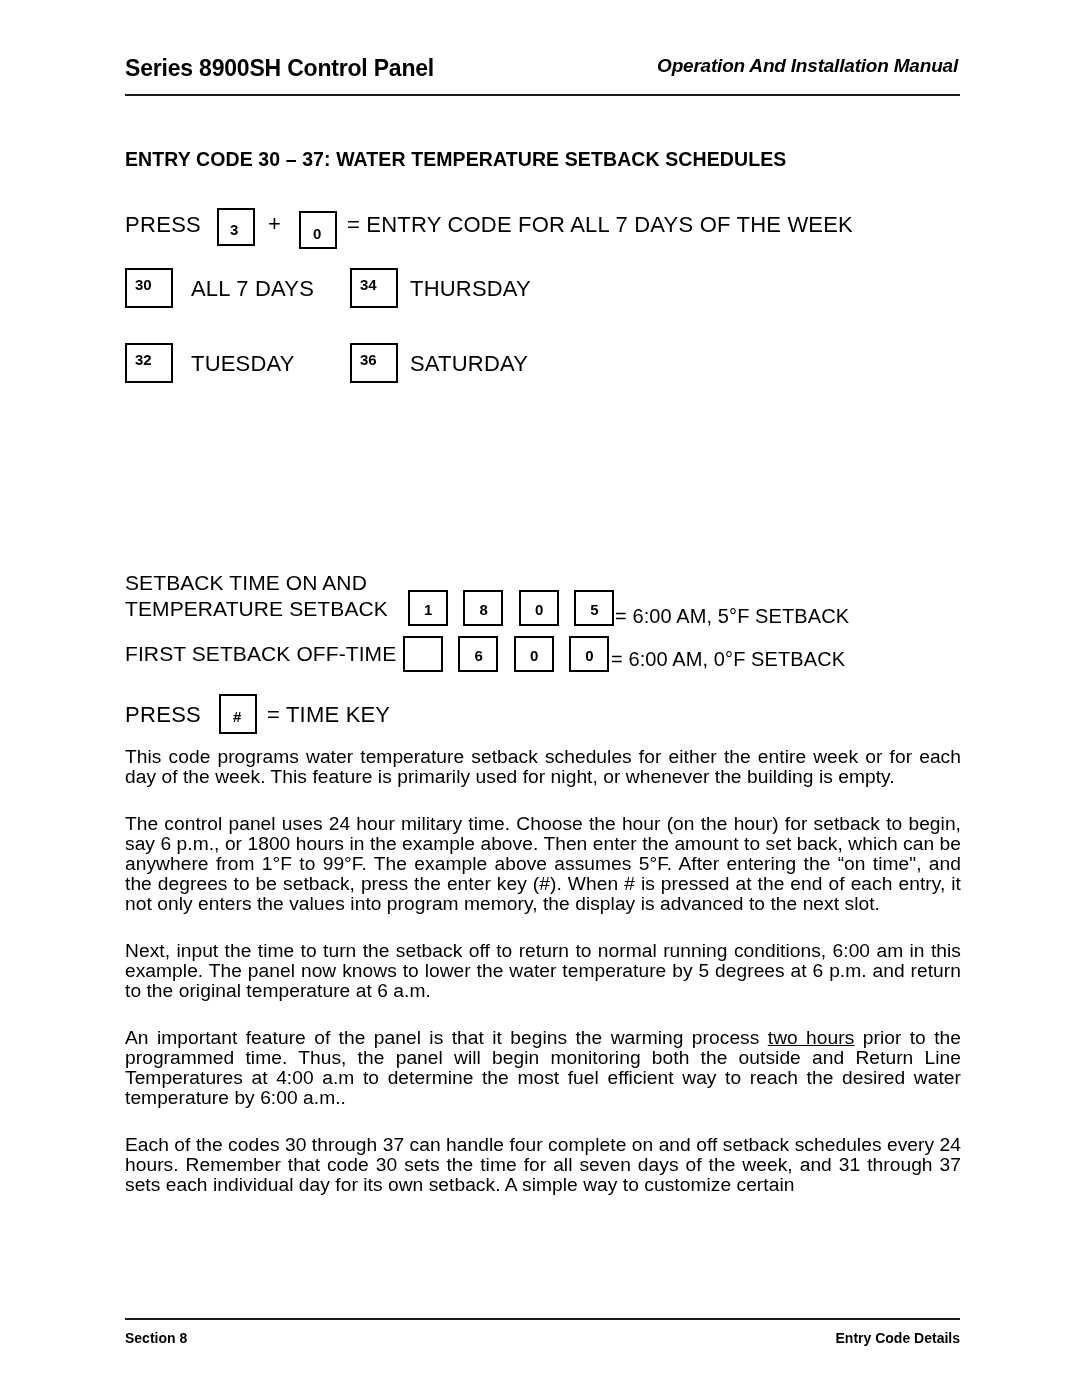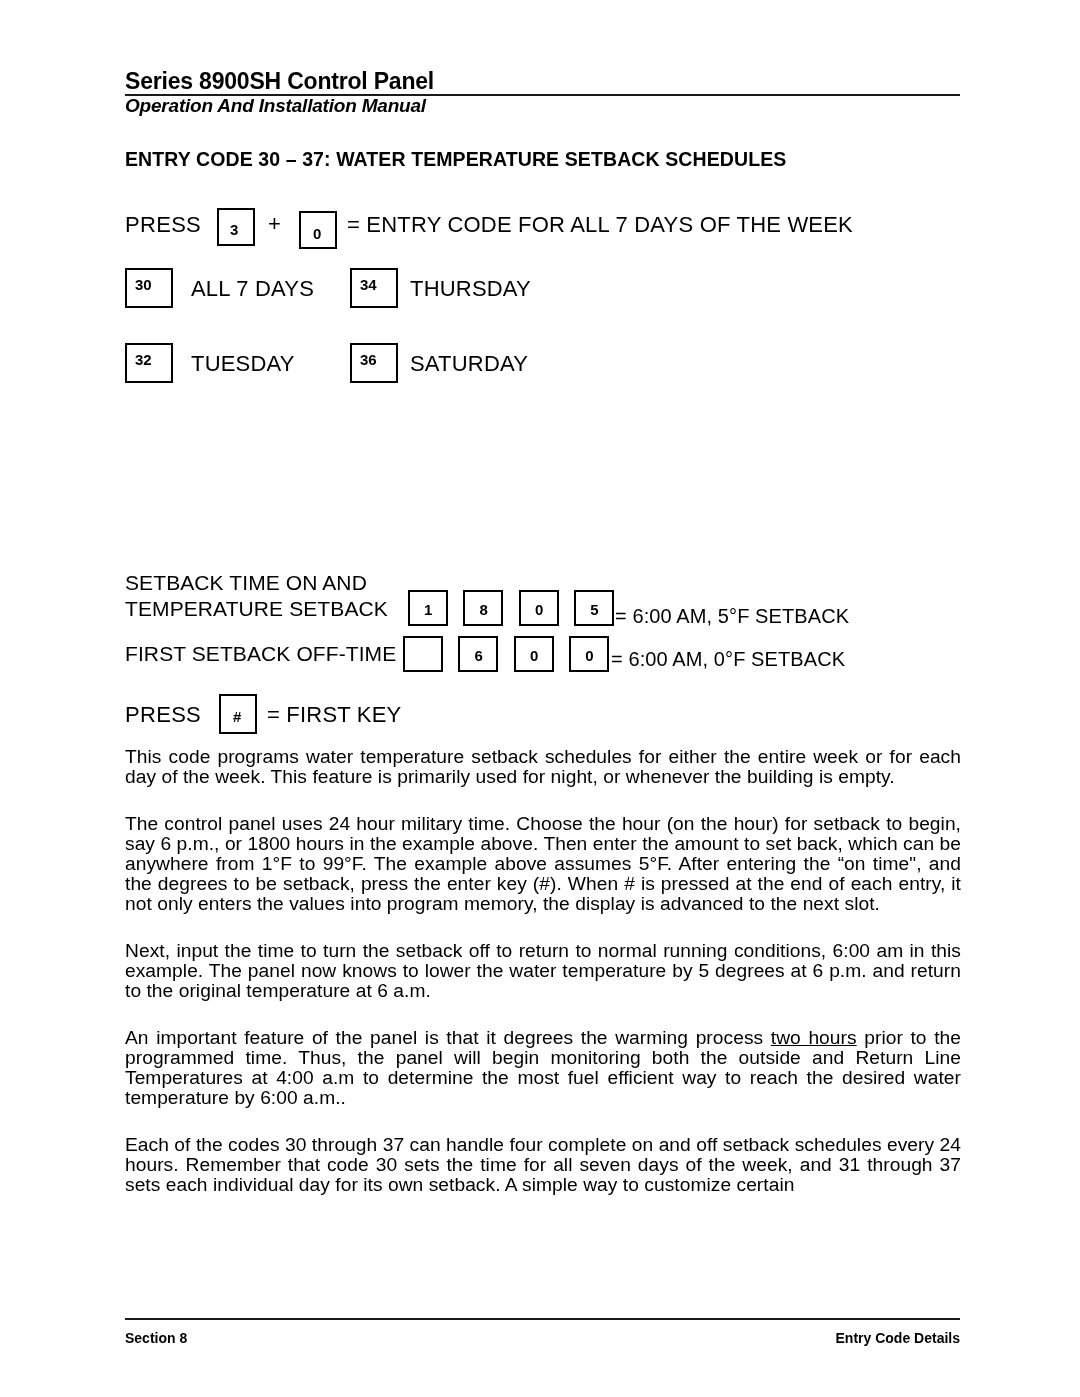--- a/index.html
+++ b/index.html
@@ -20,27 +20,26 @@
     position: absolute;
     left: 0; top: 0;
     width: 1080px;
     height: 1397px;
   }
 
   
   .header {
     position: absolute;
     left: 125px;
-    top: 68px;
+    top: 55px;
     width: 835px;
     height: 38px;
     display: flex;
     align-items: flex-start;
     justify-content: space-between;
-    flex-direction: column;
   }
   .header-left {
     font-size: 23px;
     font-weight: bold;
     letter-spacing: -0.2px;
     white-space: nowrap;
   }
   .header-right {
     font-size: 19px;
     font-weight: bold;
@@ -423,28 +422,28 @@
     </div>
 
     <div class="sb-res2">= 6:00 AM, 0°F SETBACK</div>
   </div>
 
   <div class="save-row">
     <span class="save-label">PRESS</span>
     <span class="keybox box-hash">
       <span>#</span>
     </span>
-    <span class="save-tail">= FIRST KEY</span>
+    <span class="save-tail">= TIME KEY</span>
   </div>
 
   <div class="body-text">
     <p class="para">This code programs water temperature setback schedules for either the entire week or for each day of the week. This feature is primarily used for night, or whenever the building is empty.</p>
     <p class="para">The control panel uses 24 hour military time. Choose the hour (on the hour) for setback to begin, say 6 p.m., or 1800 hours in the example above. Then enter the amount to set back, which can be anywhere from 1°F to 99°F. The example above assumes 5°F.  After entering the “on time", and the degrees to be setback, press the enter key (#).  When # is pressed at the end of each entry, it not only enters the values into program memory, the display is advanced to the next slot.</p>
     <p class="para">Next, input the time to turn the setback off to return to normal running conditions, 6:00 am in this example.  The panel now knows to lower the water temperature by 5 degrees at 6 p.m. and return to the original temperature at 6 a.m.</p>
-    <p class="para"><span>An important feature of the panel is that it degrees the warming process </span><u>two hours</u><span> prior to the programmed time. Thus, the panel will begin monitoring both the outside and Return Line Temperatures at 4:00 a.m to determine the most fuel efficient way to reach the desired water temperature by 6:00 a.m..</span></p>
+    <p class="para"><span>An important feature of the panel is that it begins the warming process </span><u>two hours</u><span> prior to the programmed time. Thus, the panel will begin monitoring both the outside and Return Line Temperatures at 4:00 a.m to determine the most fuel efficient way to reach the desired water temperature by 6:00 a.m..</span></p>
     <p class="para">Each of the codes 30 through 37 can handle four complete on and off setback schedules every 24 hours.  Remember that code 30 sets the time for all seven days of the week, and 31 through 37 sets each individual day for its own setback.  A simple way to customize certain</p>
   </div>
 
   <div class="rule-bottom"></div>
   <div class="footer">
     <div class="footer-left">Section 8</div>
     <div class="footer-right">Entry Code Details</div>
   </div>
 
 </div>

